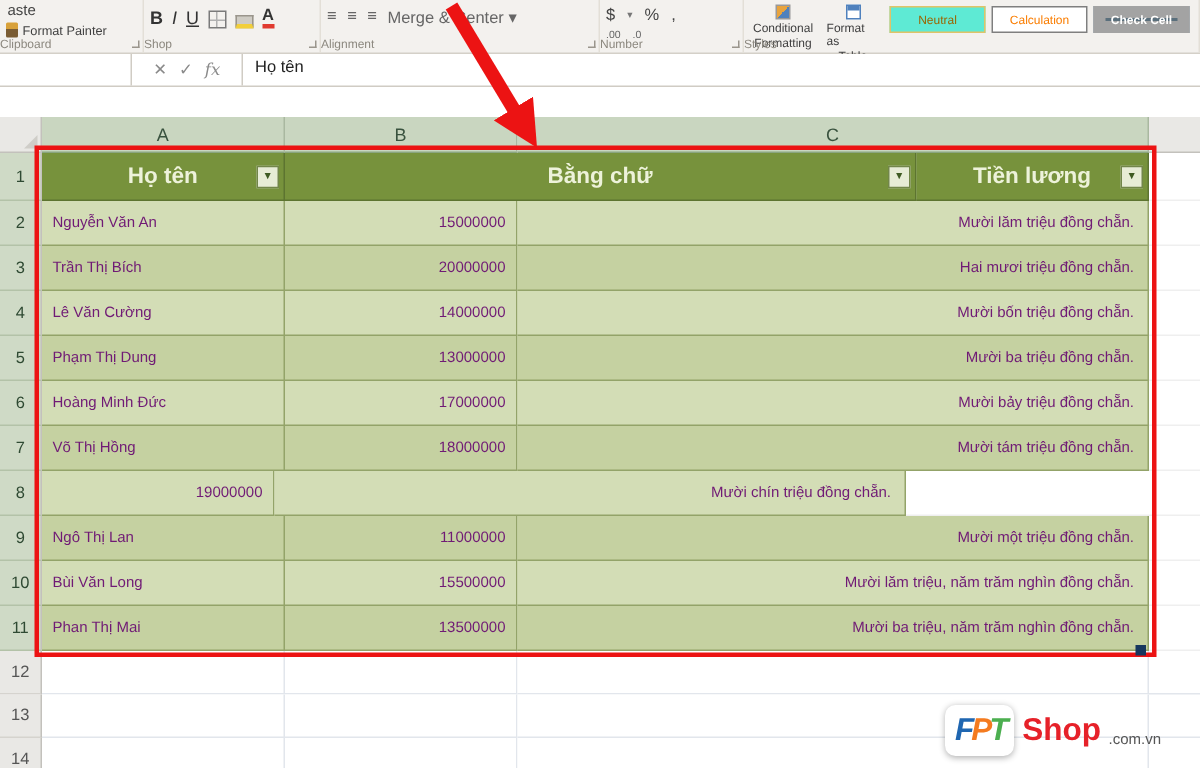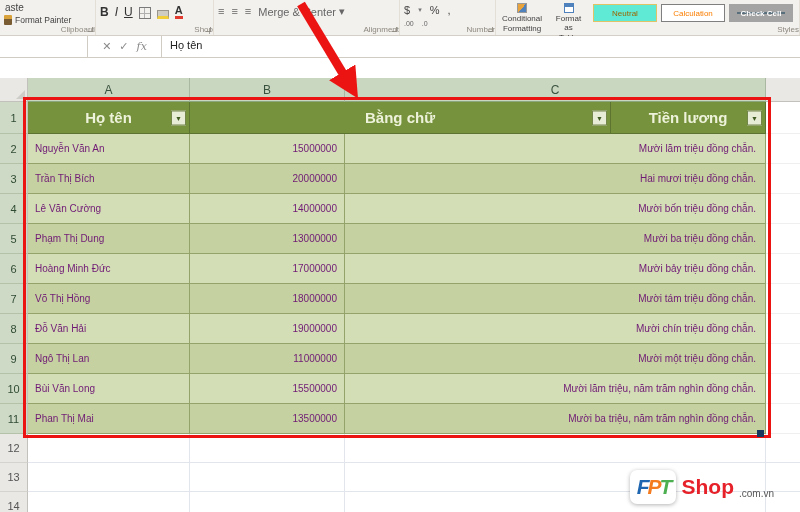--- a/index.html
+++ b/index.html
@@ -2,21 +2,21 @@
 <html><head>
 <meta charset="utf-8">
 <style>
   * { margin:0; padding:0; box-sizing:border-box; }
   html,body { width:800px; height:512px; }
   body { position:relative; font-family:"Liberation Sans", sans-serif; background:#fff; overflow:hidden; }
 
   
   .ribbon { position:absolute; top:0; left:0; right:0; height:36px; background:#f3f1ee; border-bottom:1px solid #d4d0c8; display:flex; }
   .rgroup { position:relative; height:100%; border-right:1px solid #e3dfd7; padding:2px 4px 11px 4px; }
-  .rgroup-label { position:absolute; bottom:1px; left:0; right:0; text-align:right; font-size:8px; color:#8c887f; }
+  .rgroup-label { position:absolute; bottom:1px; left:0; right:0; text-align:left; font-size:8px; color:#8c887f; }
   .launcher { position:absolute; bottom:3px; right:2px; width:5px; height:5px; border-right:1px solid #9a958c; border-bottom:1px solid #9a958c; }
   .clipboard { width:96px; }
   .paste-frag { font-size:10px; color:#444; margin-left:1px; }
   .fp-row { display:flex; align-items:center; gap:3px; margin-top:2px; font-size:8.5px; color:#3f3f3f;text-align:center; }
   .brush-icon { width:8px; height:10px; background:linear-gradient(180deg,#d8a13a 45%,#7a5c33 45%); border-radius:1px; }
   .fontg { width:118px; }
   .btn-row { display:flex; align-items:flex-end; gap:6px; margin-top:3px; }
   .fbtn { font-size:12px; color:#333; line-height:14px; cursor:pointer; }
   .fbtn.b { font-weight:bold; }
   .fbtn.i { font-style:italic; }
@@ -29,21 +29,21 @@
   .aligng { width:186px; }
   .align-icons { display:flex; gap:7px; margin-top:3px; }
   .align-icons span { font-size:11px; color:#666; cursor:pointer; }
   .mc { font-size:8.5px; color:#9a9a9a; display:flex; align-items:center; gap:3px; margin-top:4px; cursor:pointer; }
   .numg { width:96px; }
   .num-row { display:flex; gap:8px; font-size:11px; color:#444; align-items:center; margin-top:2px; }
   .num-row span { cursor:pointer; }
   .dd { font-size:7px; color:#777; }
   .dec-row { font-size:7px; color:#666; display:flex; gap:8px; margin-top:4px; }
   .stylesg { flex:1; display:flex; gap:5px; padding-right:6px; align-items:flex-start; }
-  .stack-btn { font-size:8px; color:#3f3f3f; text-align:center; line-height:1.15; display:flex; flex-direction:column; align-items:center; gap:1px; padding:1px 2px; cursor:pointer; }
+  .stack-btn { font-size:8px; color:#3f3f3f; text-align:left; line-height:1.15; display:flex; flex-direction:column; align-items:center; gap:1px; padding:1px 2px; cursor:pointer; }
   .cf-icon { width:10px; height:10px; border:1px solid #999; background:linear-gradient(135deg,#e8a33d 50%,#4f81bd 50%); }
   .fat-icon { width:10px; height:10px; border:1px solid #4f81bd; background:linear-gradient(#4f81bd,#4f81bd) 0 0/100% 3px no-repeat,#fff; }
   .chips { display:flex; gap:4px; align-items:center; margin-top:2px; }
   .chip { width:64px; height:18px; font-size:8px; display:flex; align-items:center; justify-content:center; border:1px solid #c6c6c6; background:#fff; cursor:pointer; }
   .chip.neutral { background:#5eead4; color:#9c6500; border-color:#e0c367; }
   .chip.calculation { color:#fa7d00; border-color:#7f7f7f; }
   .chip.checkcell { background:#5a6f7c; color:#fff; border:8px solid #a3a3a3; font-weight:bold; }
 
   
   .formula-bar { position:absolute; top:36px; left:0; right:0; height:22px; background:#fff; border-bottom:1px solid #d0ccc4; display:flex; align-items:stretch; font-size:11px; color:#444; }
@@ -244,21 +244,20 @@
     </div>
     <div class="grid-row data-row band-b sel-row">
       <div class="rownum">7</div>
       <div class="cell ca">Võ Thị Hồng</div>
       <div class="cell cb">18000000</div>
       <div class="cell cc">Mười tám triệu đồng chẵn.</div>
       <div class="rest"></div>
     </div>
     <div class="grid-row data-row band-a sel-row">
       <div class="rownum">8</div>
-      <div class="cell ca">Đỗ Văn Hải</div>
       <div class="cell cb">19000000</div>
       <div class="cell cc">Mười chín triệu đồng chẵn.</div>
       <div class="rest"></div>
     </div>
     <div class="grid-row data-row band-b sel-row">
       <div class="rownum">9</div>
       <div class="cell ca">Ngô Thị Lan</div>
       <div class="cell cb">11000000</div>
       <div class="cell cc">Mười một triệu đồng chẵn.</div>
       <div class="rest"></div>

